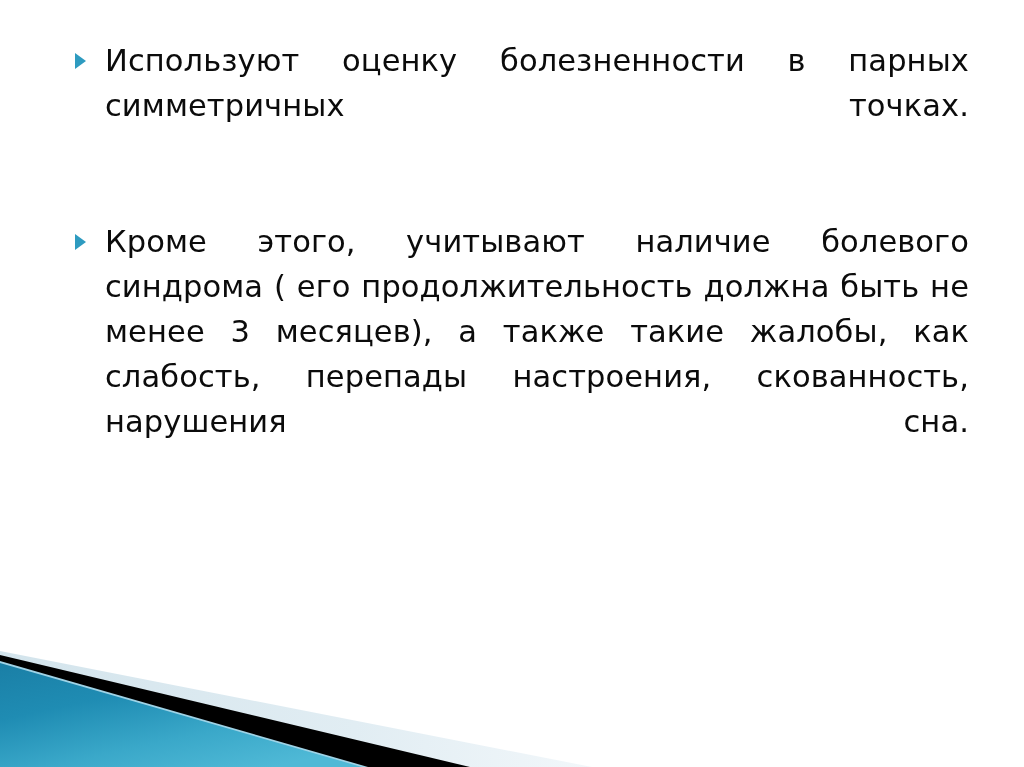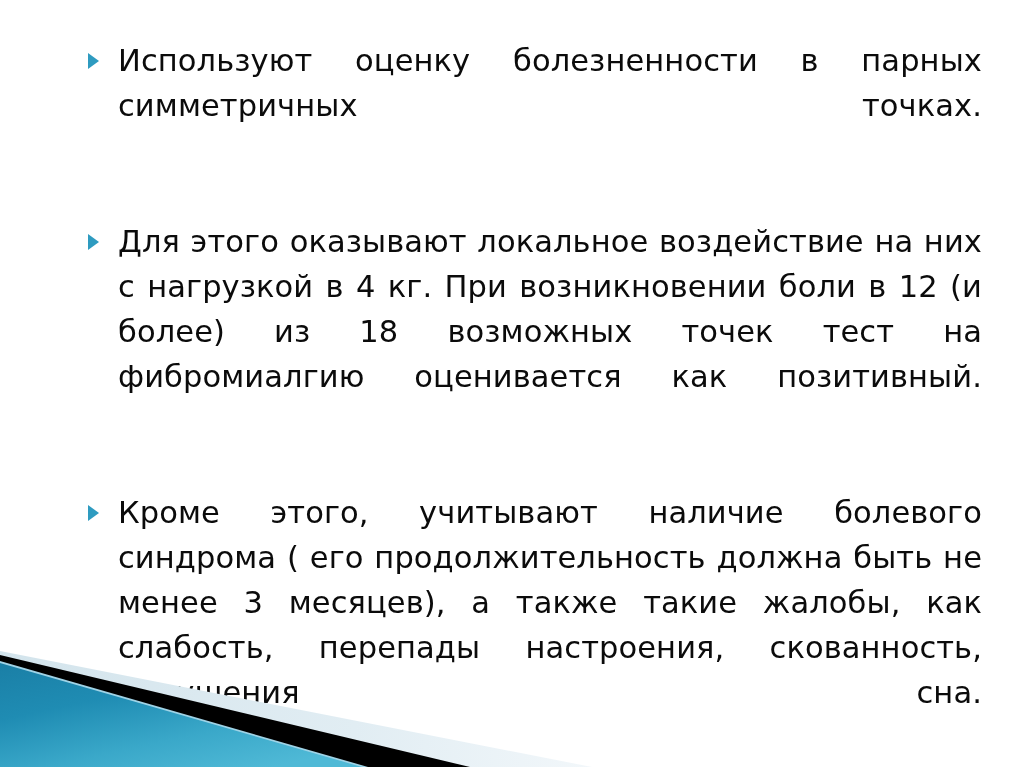--- a/index.html
+++ b/index.html
@@ -16,21 +16,21 @@
     width: 1024px;
     height: 767px;
     background: #ffffff;
     overflow: hidden;
     box-sizing: border-box;
   }
 
   
   .content {
     position: absolute;
-    left: 84px;
+    left: 71px;
     top: 38px;
     width: 898px;
   }
 
   .bullet-item {
     position: relative;
     padding-left: 34px;
     margin: 0 0 46px 0;
     text-align: justify;
     text-justify: inter-word;
@@ -87,24 +87,20 @@
 
 <div class="slide">
 
   <div class="content">
 
     <div class="bullet-item">
       <span class="bullet-marker"></span>
       <span class="bullet-text">Используют оценку болезненности в парных симметричных точках.</span>
     </div>
 
-    <div class="bullet-item">
-      <span class="bullet-marker"></span>
-      <span class="bullet-text">Для этого оказывают локальное воздействие на них с нагрузкой в 4 кг. При возникновении боли в 12 (и более) из 18 возможных точек тест на фибромиалгию оценивается как позитивный.</span>
-    </div>
 
     <div class="bullet-item">
       <span class="bullet-marker"></span>
       <span class="bullet-text">Кроме этого, учитывают наличие болевого синдрома ( его продолжительность должна быть не менее 3 месяцев), а также такие жалобы, как слабость, перепады настроения, скованность, нарушения сна.</span>
     </div>
 
   </div>
 
   <div class="corner-art">
     <svg viewBox="0 0 1024 130" preserveAspectRatio="none">

